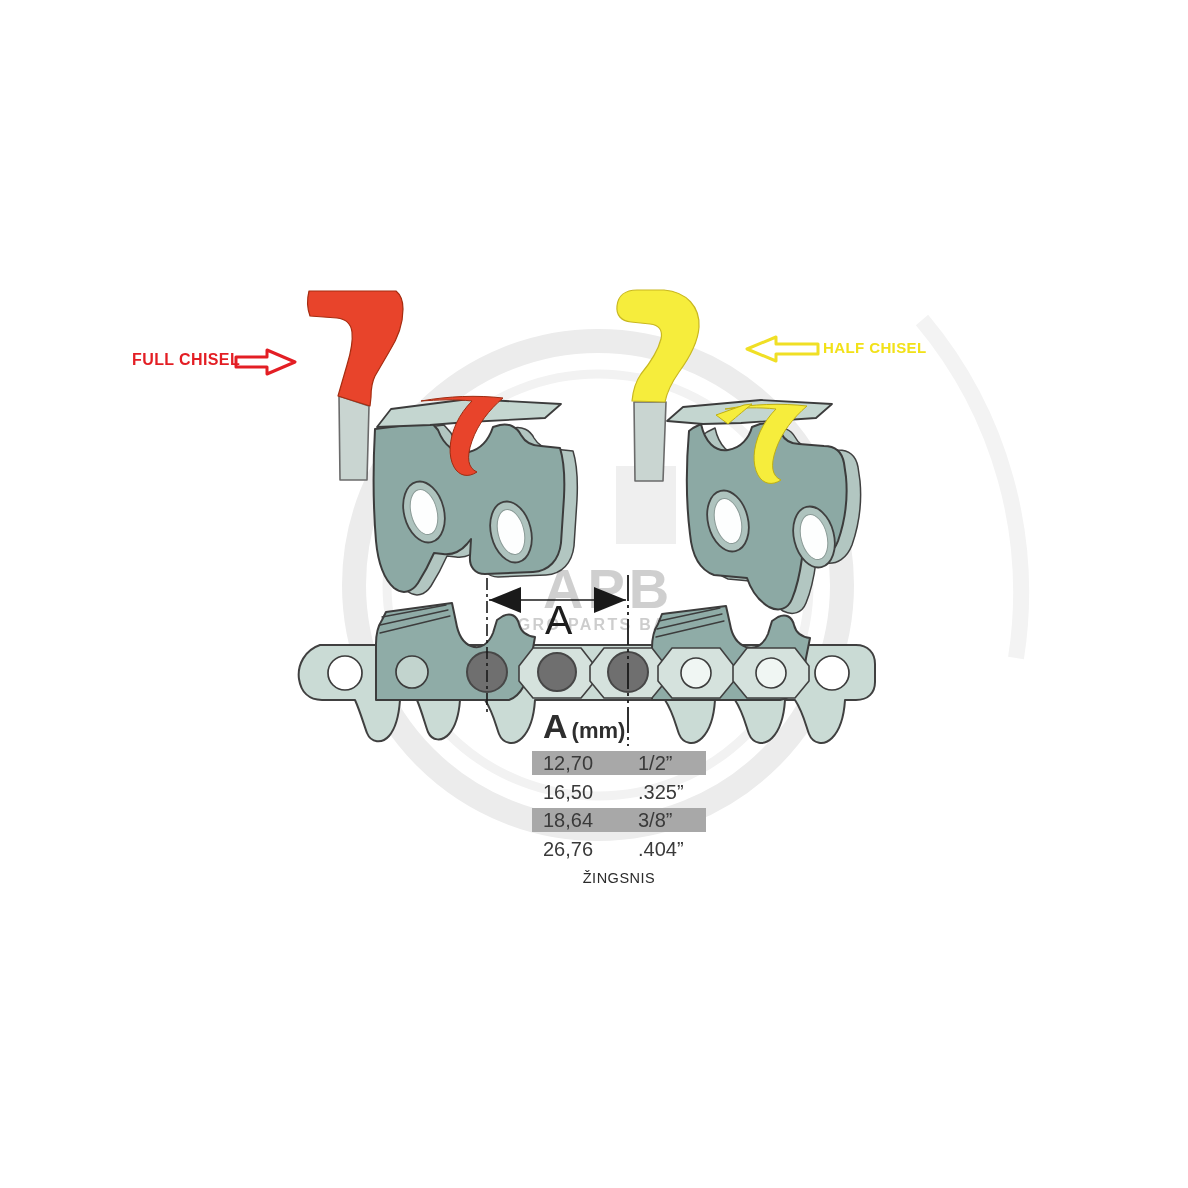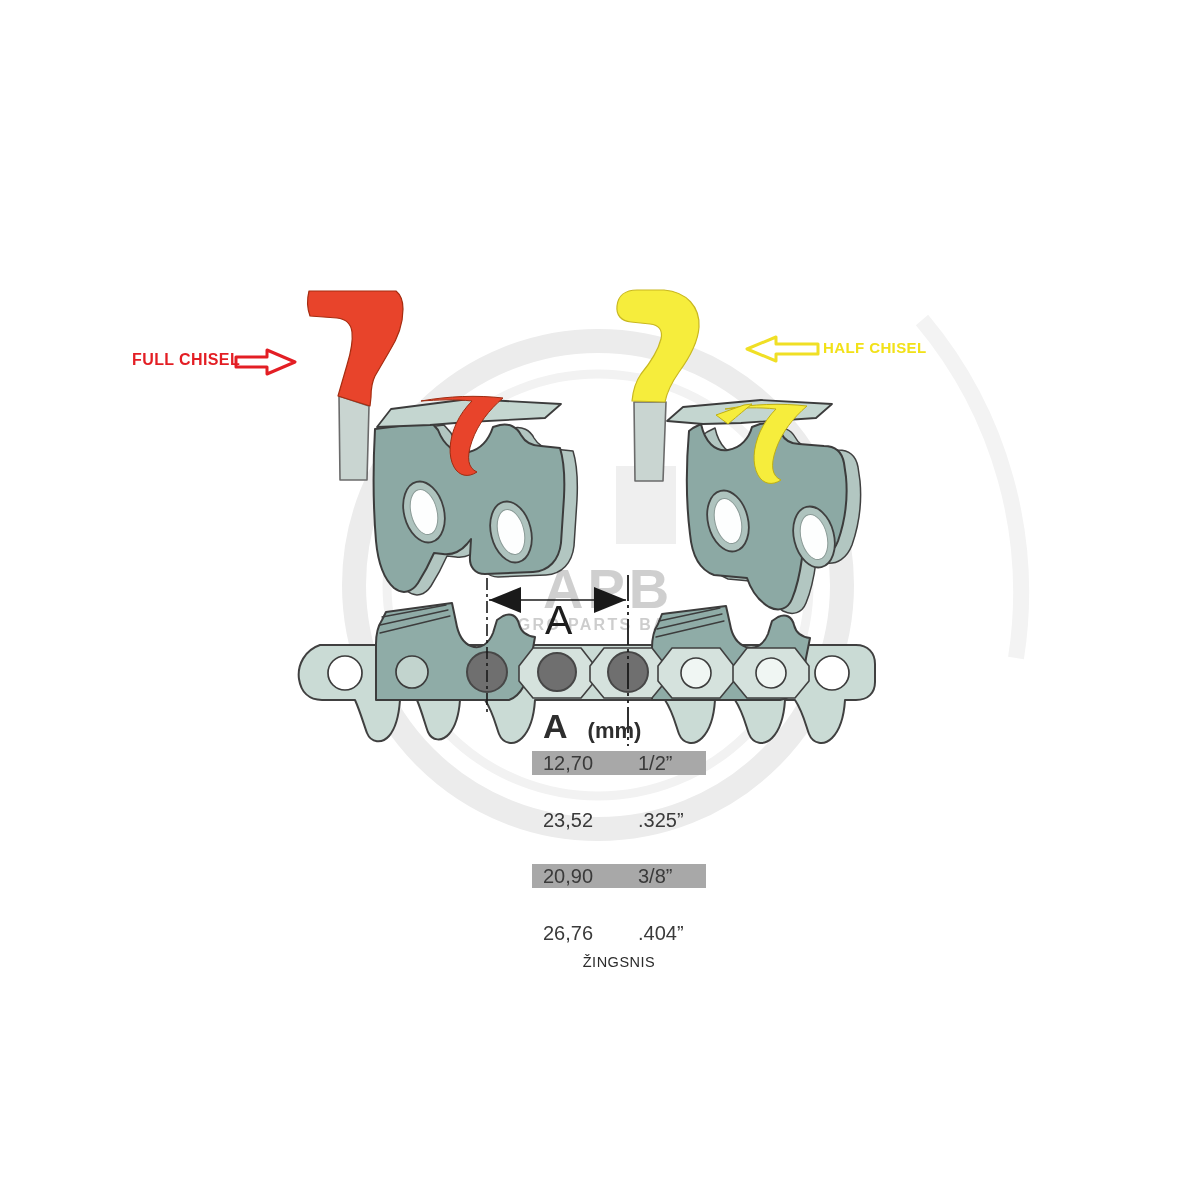--- a/index.html
+++ b/index.html
@@ -24,22 +24,22 @@
 
   
   .dim-a{
     left:545px;top:597px;font-size:41px;font-weight:400;color:#1d1d1d;
   }
 
   
   .pitch-table{left:532px;top:704px;width:174px;}
   .thead{height:45px;display:flex;align-items:baseline;padding-left:11px;color:#2e2e2e;}
   .h-a{font-size:34px;font-weight:600;line-height:45px;}
-  .h-mm{font-size:22px;font-weight:600;margin-left:20px;}
-  .rows{display:flex;flex-direction:column;gap:28px;}
+  .h-mm{font-size:22px;font-weight:600;margin-left:4px;}
+  .rows{display:flex;flex-direction:column;}
   .row{position:relative;height:28.7px;display:flex;align-items:center;color:#3a3a3a;
        font-size:20px;font-weight:500;}
   .row.hl::before{content:'';position:absolute;left:0;right:0;top:2px;bottom:3px;
        background:#A8A8A8;z-index:0;}
   .row span{position:relative;z-index:1;}
   .c-mm{margin-left:11px;width:95px;}
   .c-in{width:66px;}
   .caption{margin-top:6px;text-align:center;font-size:14.5px;font-weight:normal;
        letter-spacing:.5px;color:#2b2b2b;}
 
@@ -207,25 +207,25 @@
     <div class="thead">
       <span class="h-a">A</span>
       <span class="h-mm">(mm)</span>
     </div>
     <div class="rows">
       <div class="row hl">
         <span class="c-mm">12,70</span>
         <span class="c-in">1/2”</span>
       </div>
       <div class="row">
-        <span class="c-mm">23,52</span>
+        <span class="c-mm">16,50</span>
         <span class="c-in">.325”</span>
       </div>
       <div class="row hl">
-        <span class="c-mm">20,90</span>
+        <span class="c-mm">18,64</span>
         <span class="c-in">3/8”</span>
       </div>
       <div class="row">
         <span class="c-mm">26,76</span>
         <span class="c-in">.404”</span>
       </div>
     </div>
     <div class="caption">ŽINGSNIS</div>
   </div>
 </div>

